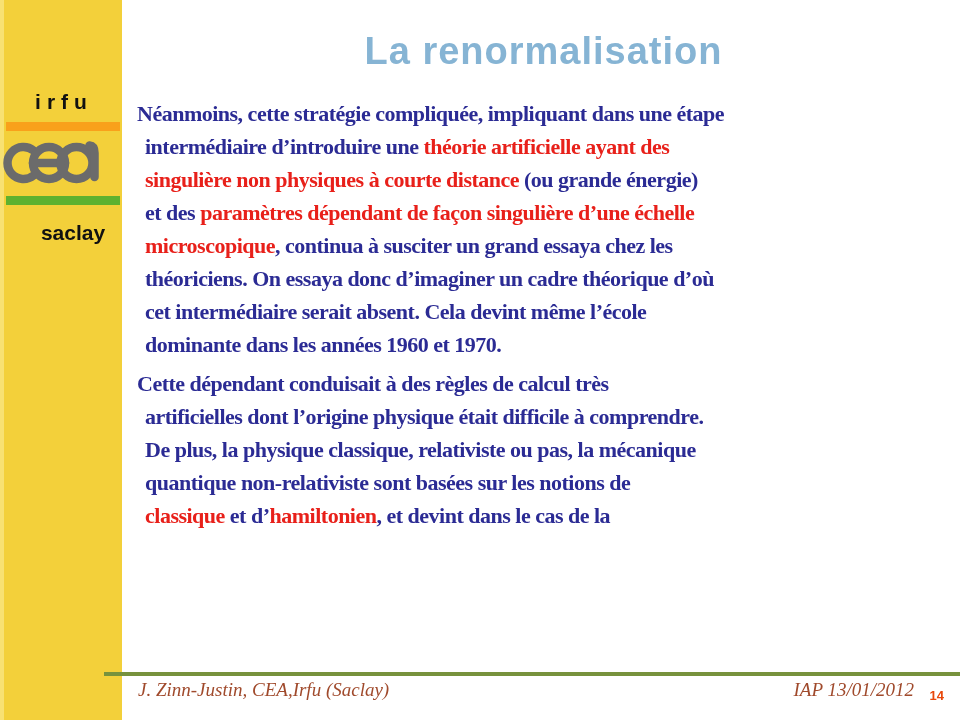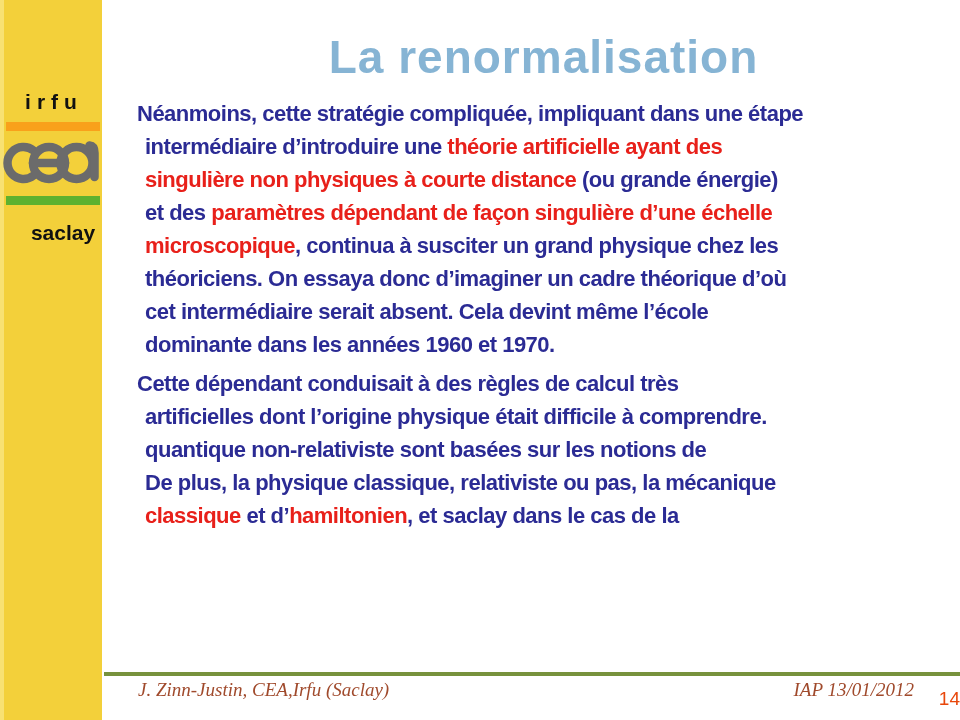--- a/index.html
+++ b/index.html
@@ -16,73 +16,73 @@
   html,body{margin:0;padding:0;background:#888;}
   .slide{
     position:relative;
     width:960px;height:720px;
     background:#ffffff;
     overflow:hidden;
     font-family:"Liberation Sans",sans-serif;
   }
   
   .sidebar{
-    position:absolute;left:0;top:0;bottom:0;width:102px;
+    position:absolute;left:0;top:0;bottom:0;width:122px;
     background:linear-gradient(90deg,#f8e172 0,#f8e172 4px,var(--sidebar-bg) 4px);
   }
   .irfu-label{
     position:absolute;top:90px;left:0;width:100%;
     text-align:center;font-weight:bold;font-size:21px;color:#111;
     letter-spacing:6px;text-indent:6px;
   }
   .bar{position:absolute;left:6px;right:2px;height:9px;}
   .orange-bar{top:122px;background:var(--orange-bar);}
   .green-bar{top:196px;background:var(--green-bar);}
   .cea-logo{position:absolute;left:3px;top:137px;}
   .saclay-label{
     position:absolute;top:221px;left:0;width:100%;
     text-align:center;font-weight:bold;font-size:21px;color:#111;margin-left:12px;
   }
   
   .title{
     position:absolute;left:102px;right:0;top:30px;
     text-align:center;
-    font-size:46px;font-weight:bold;letter-spacing:1px;
+    font-size:38px;font-weight:bold;letter-spacing:1px;
     color:var(--title);
     margin-left:25px;
   }
   
   .body{
     position:absolute;left:102px;top:97px;right:0;
     color:var(--body-text);
     font-size:22px;font-weight:bold;letter-spacing:-0.5px;
   }
-  .para{margin:0 13px 6px 0;}
+  .para{margin:0 13px 6px 0;font-family:Liberation Serif, serif;}
   .line{height:33px;line-height:33px;white-space:nowrap;margin-left:43px;}
   .line.first{margin-left:35px;}
   .seg-blue{color:var(--body-text);}
   .seg-red{color:var(--highlight);}
   
   .footer-line{
     position:absolute;left:104px;right:0;top:672px;height:4px;
     background:var(--footer-line);
   }
   .footer-author{
     position:absolute;left:138px;top:679px;
     font-family:"Liberation Serif",serif;font-style:italic;
     font-size:19px;color:var(--footer-text);
   }
   .footer-date{
     position:absolute;right:46px;top:679px;
     font-family:"Liberation Serif",serif;font-style:italic;
     font-size:19px;color:var(--footer-text);
   }
   .page-number{
-    position:absolute;right:0;top:688px;
-    font-size:19px;font-weight:normal;color:var(--page-number);
+    position:absolute;right:16px;top:688px;
+    font-size:13px;font-weight:bold;color:var(--page-number);
   }
 </style>
 </head>
 <body>
 
 <div class="slide">
 
   <div class="sidebar">
     <div class="irfu-label">irfu</div>
     <div class="bar orange-bar"></div>
@@ -98,31 +98,31 @@
   </div>
 
   <div class="title">La renormalisation</div>
 
   <div class="body">
       <div class="para">
         <div class="line first"><span class="seg-blue">Néanmoins, cette stratégie compliquée, impliquant dans une étape</span></div>
         <div class="line"><span class="seg-blue">intermédiaire d’introduire une </span><span class="seg-red">théorie artificielle ayant des</span></div>
         <div class="line"><span class="seg-red">singulière non physiques à courte distance</span><span class="seg-blue"> (ou grande énergie)</span></div>
         <div class="line"><span class="seg-blue">et des </span><span class="seg-red">paramètres dépendant de façon singulière d’une échelle</span></div>
-        <div class="line"><span class="seg-red">microscopique</span><span class="seg-blue">, continua à susciter un grand physique chez les</span></div>
+        <div class="line"><span class="seg-red">microscopique</span><span class="seg-blue">, continua à susciter un grand essaya chez les</span></div>
         <div class="line"><span class="seg-blue">théoriciens. On essaya donc d’imaginer un cadre théorique d’où</span></div>
         <div class="line"><span class="seg-blue">cet intermédiaire serait absent. Cela devint même l’école</span></div>
         <div class="line"><span class="seg-blue">dominante dans les années 1960 et 1970.</span></div>
       </div>
       <div class="para">
         <div class="line first"><span class="seg-blue">Cette dépendant conduisait à des règles de calcul très</span></div>
         <div class="line"><span class="seg-blue">artificielles dont l’origine physique était difficile à comprendre.</span></div>
+        <div class="line"><span class="seg-blue">De plus, la physique classique, relativiste ou pas, la mécanique</span></div>
         <div class="line"><span class="seg-blue">quantique non-relativiste sont basées sur les notions de</span></div>
-        <div class="line"><span class="seg-blue">De plus, la physique classique, relativiste ou pas, la mécanique</span></div>
-        <div class="line"><span class="seg-red">classique</span><span class="seg-blue"> et d’</span><span class="seg-red">hamiltonien</span><span class="seg-blue">, et saclay dans le cas de la</span></div>
+        <div class="line"><span class="seg-red">classique</span><span class="seg-blue"> et d’</span><span class="seg-red">hamiltonien</span><span class="seg-blue">, et devint dans le cas de la</span></div>
       </div>
     </div>
 
   <div class="footer-line"></div>
   <div class="footer-author">J. Zinn-Justin, CEA,Irfu (Saclay)</div>
   <div class="footer-date">IAP 13/01/2012</div>
   <div class="page-number">14</div>
 
 </div>
 

